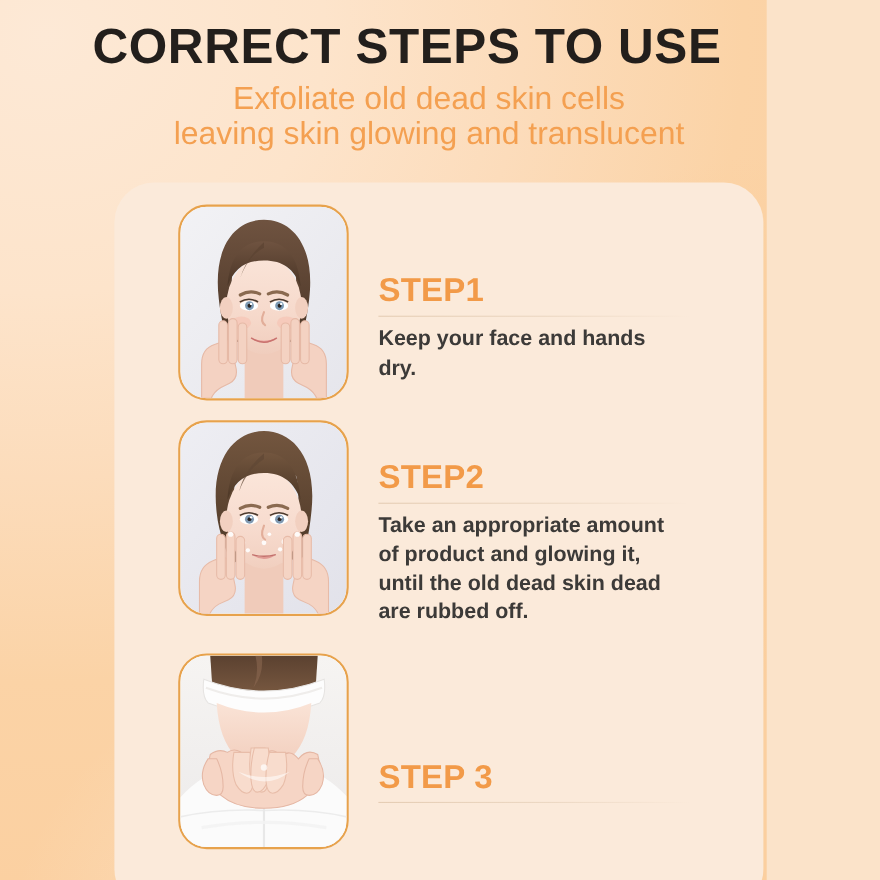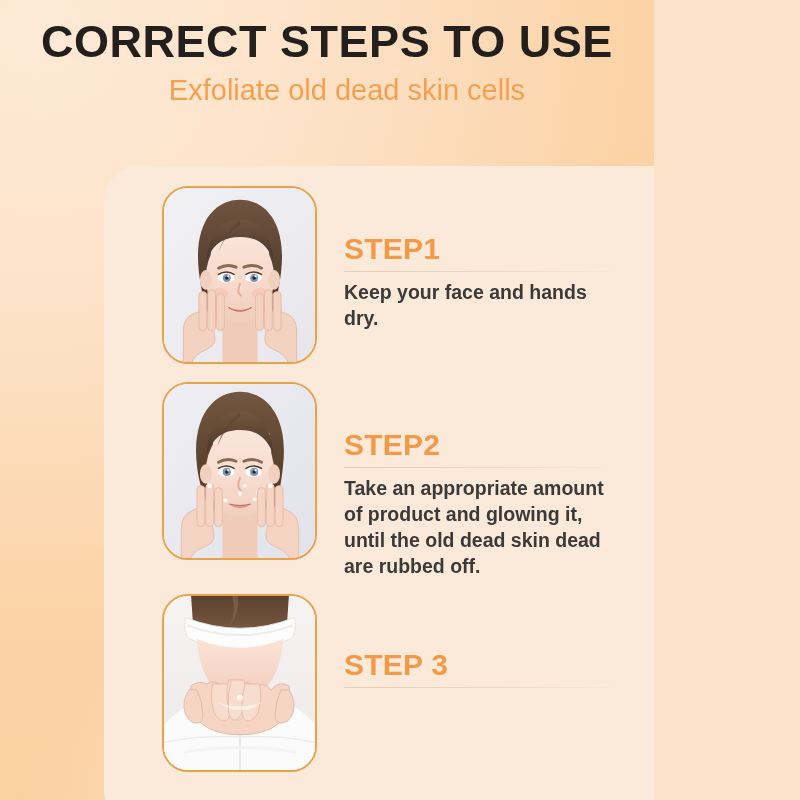--- a/index.html
+++ b/index.html
@@ -14,20 +14,21 @@
     background: #fbe3c9;
   }
 
   #poster {
     position: relative;
     width: 654px;
     height: 800px;
     overflow: hidden;
     background:
       radial-gradient(130% 105% at 6% 4%, #fde9d6 0%, #fde4cb 28%, #fcdcbb 48%, #fbd3a6 70%, #fbcf9f 100%);
+    padding-left: 43px;
   }
   
   #poster::after {
     content: "";
     position: absolute;
     inset: 0;
     pointer-events: none;
     background:
       radial-gradient(60% 45% at 102% 50%, rgba(251,205,154,0.95) 0%, rgba(251,205,154,0.0) 72%),
       radial-gradient(70% 50% at 50% 108%, rgba(253,233,214,0.65) 0%, rgba(253,233,214,0) 70%);
@@ -76,24 +77,24 @@
     width: 590px;
     height: 660px;
     z-index: 3;
   }
 
   .step {
     position: absolute;
     left: 0;
     width: 590px;
     display: flex;
-    align-items: flex-start;
+    align-items: center;
   }
   .step-1 { top: 20px; }
-  .step-2 { top: 216px; }
+  .step-2 { top: 206px; }
   .step-3 { top: 428px; }
 
   .photo-frame {
     position: relative;
     width: 155px;
     height: 178px;
     flex: 0 0 155px;
     margin-left: 58px;
     border: 2px solid #e7a24c;
     border-radius: 26px;
@@ -135,20 +136,21 @@
 </style>
 </head>
 <body>
 
 <div id="poster">
 
   <div class="header">
     <h1 class="title">CORRECT STEPS TO USE</h1>
     <p class="subtitle">
       <span class="sub-line">Exfoliate old dead skin cells</span>
+      <span class="sub-line">leaving skin glowing and translucent</span>
     </p>
   </div>
 
   <div class="card"></div>
 
   <div class="steps">
 
     <div class="step step-1">
       <div class="photo-frame">
         <svg viewBox="0 0 155 178" preserveAspectRatio="xMidYMid slice" aria-hidden="true">

